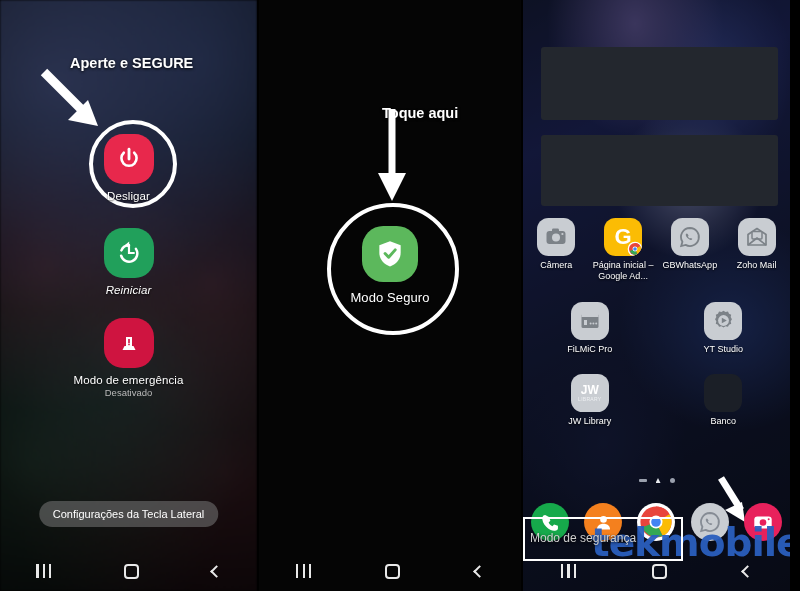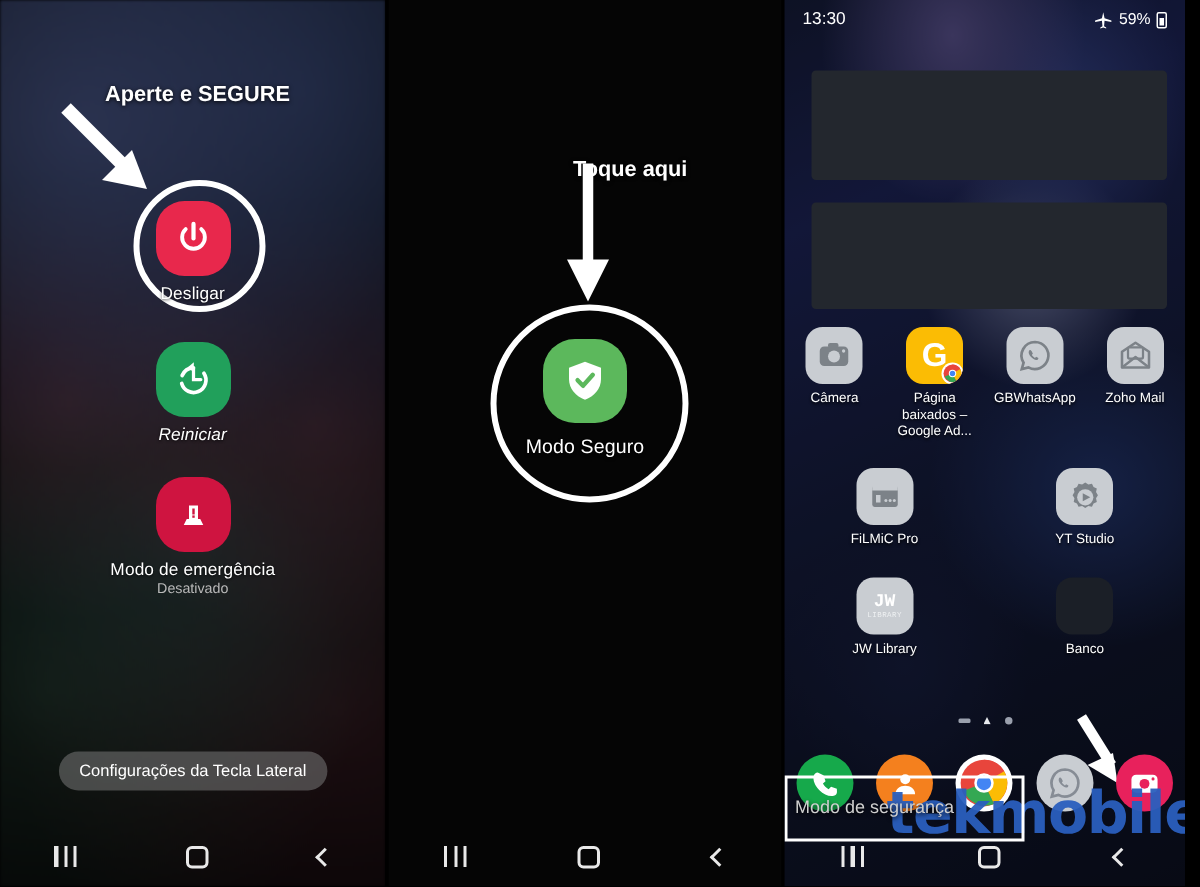--- a/index.html
+++ b/index.html
@@ -204,30 +204,20 @@
         </div>
       <div class="nav-home"></div>
       <div class="nav-back"></div>
     </div>
   </div>
 
   <div class="panel p3">
     <div class="wall"></div>
     <div class="wall-dim"></div>
 
-    <div class="statusbar">
-      <div>13:30</div>
-      <div class="sb-right">
-        <svg width="13" height="13" viewBox="0 0 24 24">
-          <path d="M12 2 l1.6 7.4 L22 12.4 v1.6 l-8.4-1.4 L13 19.4 l2.6 1.6 v1.2 L12 21 l-3.6 1.2 v-1.2 L11 19.4 l-.6-6.8 L2 14 v-1.6 l8.4-3 Z" fill="#fff"></path>
-        </svg>
-        <span>59%</span>
-        <div class="bat"></div>
-      </div>
-    </div>
 
     <div class="widget" style="left:18px; top:47px; width:237px; height:73px;"></div>
     <div class="widget" style="left:18px; top:135px; width:237px; height:71px;"></div>
 
     <div class="apps" style="top:218px;">
 
       <div class="approw">
         <div class="app">
           <div class="icon" style="background:#c9cdd2;">
             <svg width="24" height="24" viewBox="0 0 24 24">
@@ -246,21 +236,21 @@
             <svg width="16" height="16" viewBox="0 0 24 24" style="position:absolute; right:-1px; bottom:-1px;">
               <circle cx="12" cy="12" r="11" fill="#fff"></circle>
               <circle cx="12" cy="12" r="9" fill="#e8453c"></circle>
               <path d="M12 3 a9 9 0 0 1 7.8 4.5 L12 12 Z" fill="#e8453c"></path>
               <path d="M19.8 7.5 a9 9 0 0 1 -3.9 12.6 L12 12 Z" fill="#fbbc04"></path>
               <path d="M15.9 20.1 a9 9 0 0 1 -11.7 -5.1 L12 12 Z" fill="#34a853"></path>
               <circle cx="12" cy="12" r="3.7" fill="#fff"></circle>
               <circle cx="12" cy="12" r="2.7" fill="#4285f4"></circle>
             </svg>
           </div>
-          <div class="app-label">Página baixados – Google Ad...</div>
+          <div class="app-label">Página inicial – Google Ad...</div>
         </div>
 
         <div class="app">
           <div class="icon" style="background:#c9cdd2;">
             <svg width="24" height="24" viewBox="0 0 24 24">
               <path d="M12 3 a9 9 0 0 0 -7.6 13.8 L3.2 21 l4.4 -1.1 A9 9 0 1 0 12 3 z" fill="none" stroke="#7c8288" stroke-width="1.8"></path>
               <path d="M9 8.4 c-.5 0-.9.2-1.1.7 -.4 1 .1 2.3 1.3 3.7 1.2 1.3 2.6 2 3.6 2.2 .6.1 1.1-.2 1.3-.7 l.2-.6 -1.6-.8 -.7.7 c-.9-.4-1.7-1.2-2.1-2.1 l.7-.7 -.8-1.6 z" fill="#7c8288"></path>
             </svg>
           </div>
           <div class="app-label">GBWhatsApp</div>
@@ -302,21 +292,21 @@
               <circle cx="12" cy="12" r="5.2" fill="#c9cdd2"></circle>
               <path d="M10.4 9.4 L15.2 12 L10.4 14.6 Z" fill="#7c8288"></path>
             </svg>
           </div>
           <div class="app-label">YT Studio</div>
         </div>
       </div>
 
       <div class="approw" style="margin-top:20px;">
         <div class="app">
-          <div class="icon" style="background:#c9cdd2; flex-direction:column;font-family:Liberation Mono, monospace;">
+          <div class="icon" style="background:#c9cdd2; flex-direction:column;">
             <span style="color:#fff; font-size:12px; font-weight:bold; line-height:1;">JW</span>
             <span style="color:#eef0f2; font-size:5px; letter-spacing:.3px;">LIBRARY</span>
           </div>
           <div class="app-label">JW Library</div>
         </div>
 
 
         <div class="app">
           <div class="icon" style="background:#1b1f27; border-radius:28%; display:grid;
                       grid-template-columns:repeat(3,1fr); gap:2px; padding:5px;">

